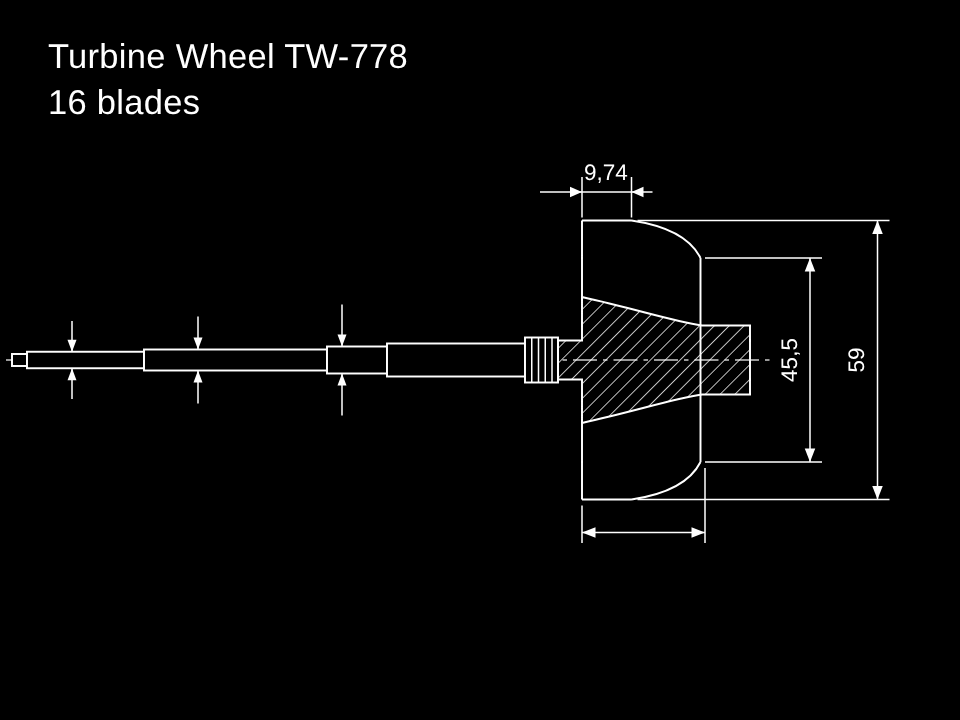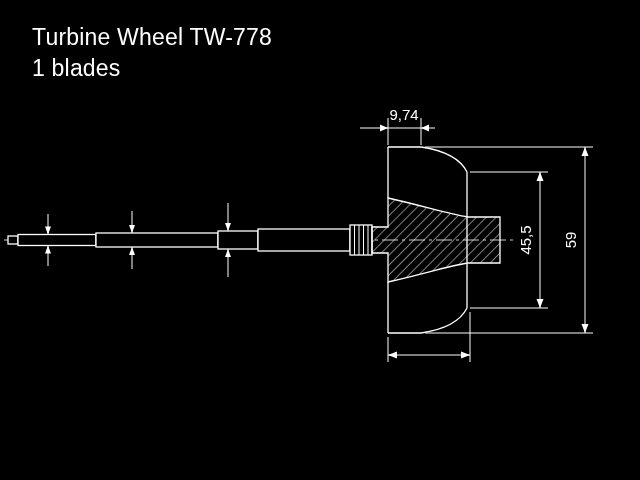--- a/index.html
+++ b/index.html
@@ -44,21 +44,21 @@
   .arrow   { fill: #ffffff; stroke: none; }
   .cl      { stroke: #cccccc; stroke-width: 1; stroke-dasharray: 16 4 3 4; fill: none; }
 </style>
 </head>
 <body>
 
 <div class="canvas">
 
   <div class="title-block">
     <div>Turbine Wheel TW-778</div>
-    <div>1 blades</div>
+    <div>16 blades</div>
   </div>
 
   <svg class="drawing" viewBox="0 0 640 480">
     <defs>
       <pattern id="hatch" width="7" height="7" patternUnits="userSpaceOnUse" patternTransform="rotate(45)">
         <line x1="0" y1="0" x2="0" y2="7" stroke="#ffffff" stroke-width="1"></line>
       </pattern>
     </defs>
 
     <g>

